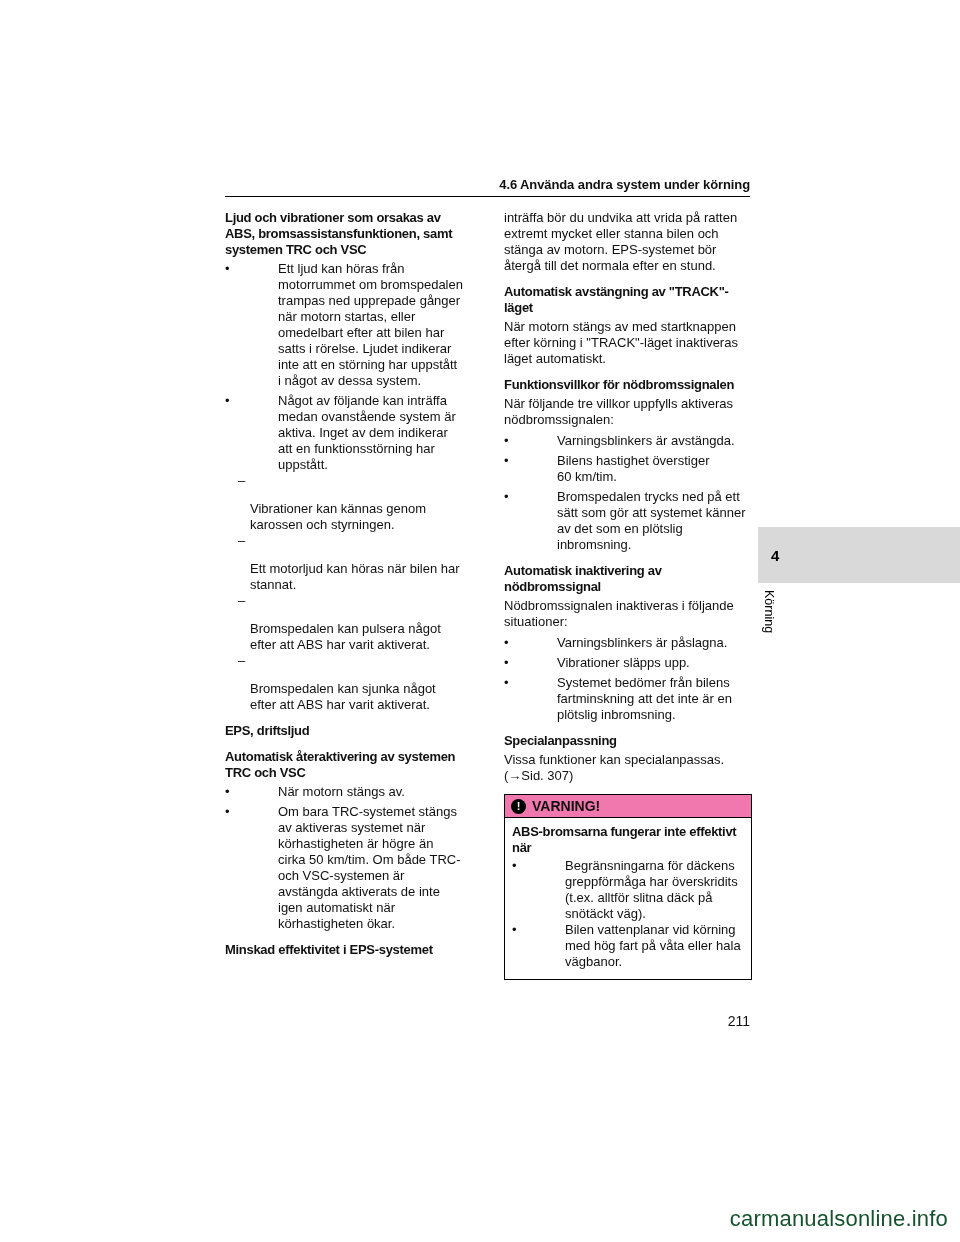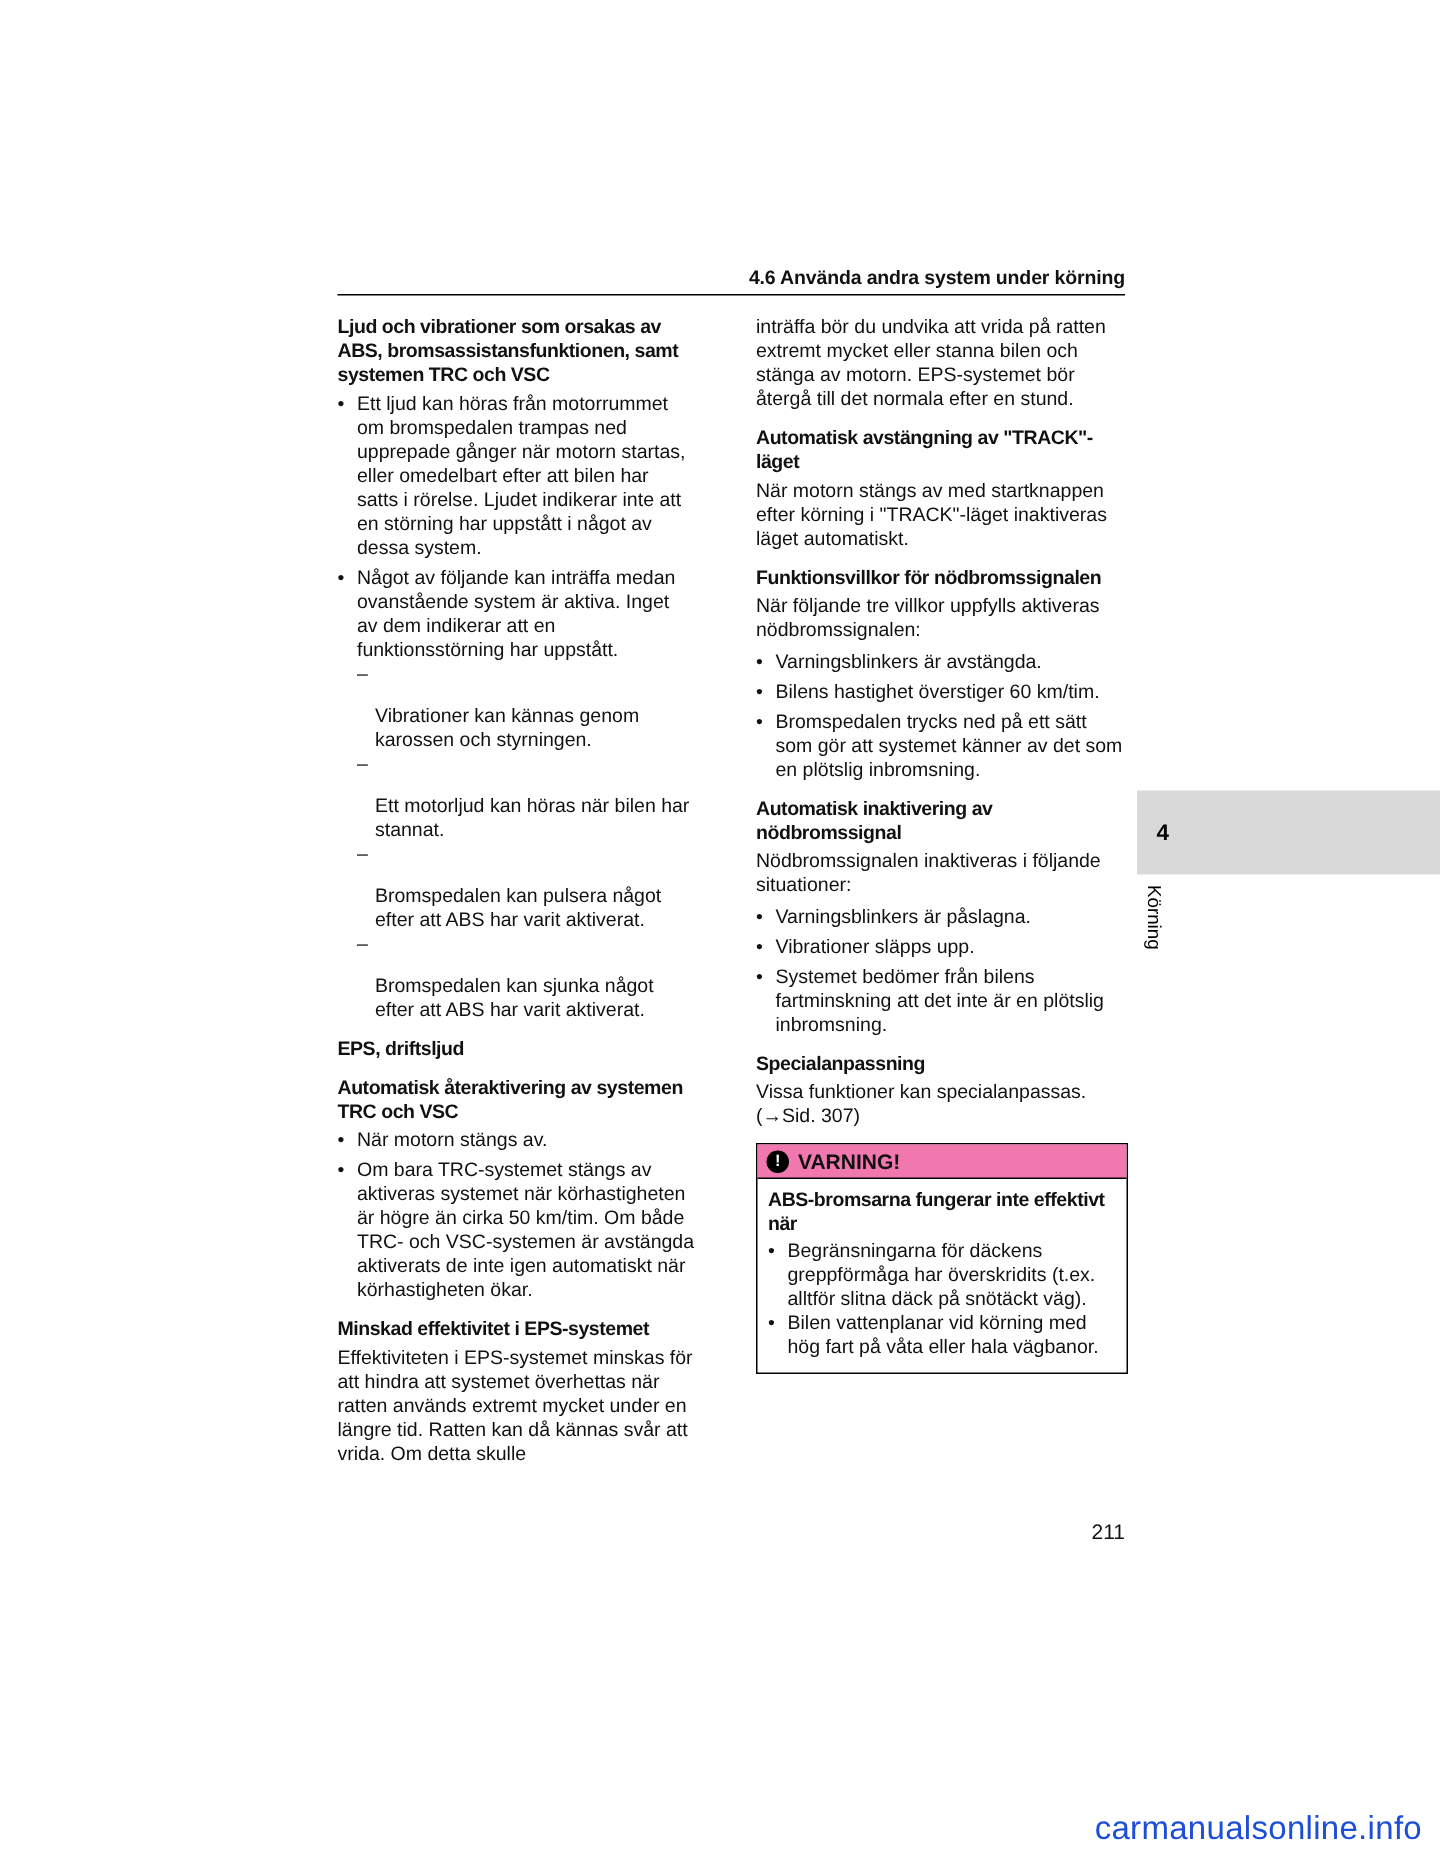--- a/index.html
+++ b/index.html
@@ -30,21 +30,21 @@
   .col.right { left: 504px; width: 248px; }
 
   .blk-heading {
     font-weight: bold; margin: 10px 0 3px 0; letter-spacing: -0.3px;
   }
   .col .blk-heading:first-child { margin-top: 0; }
   .blk-para { margin: 0 0 5px 0; }
   .blk-bullet-wrap { margin: 0 0 4px 0; }
   .blk-bullet { display: flex; }
   .blk-bullet .marker { flex: 0 0 13px; width: 13px; }
-  .blk-bullet .btext { flex: 1; }
+  .blk-bullet .btext { flex: 1; margin-left: 40px; }
   .sub { display: flex; margin-left: 13px; }
   .sub .marker { flex: 0 0 12px; width: 12px; }
   .sub .btext { flex: 1; margin-top: 28px; }
 
   .warning-box {
     border: 1.5px solid #000; margin-top: 10px;
   }
   .warning-header {
     border-bottom: 1.5px solid #000;
     display: flex; align-items: center; gap: 6px;
@@ -72,21 +72,21 @@
     writing-mode: vertical-rl;
     font-size: 12.5px; color: #000;
   }
 
   .page-number {
     position: absolute; top: 1013px; left: 225px; width: 525px;
     text-align: right; font-weight: normal; font-size: 14px;
   }
   .watermark {
     position: absolute; right: 12px; bottom: 10px;
-    color: #1d4ed8; font-size: 22px; letter-spacing: 0.2px;
+    color: #14532d; font-size: 22px; letter-spacing: 0.2px;
   }
 </style>
 </head>
 <body>
 
 <div class="page">
   <div class="running-header">4.6 Använda andra system under körning</div>
   <div class="header-rule"></div>
 
   <div class="col left">
@@ -127,21 +127,20 @@
           <span class="btext">När motorn stängs av.</span>
         </div>
       </div>
       <div class="blk-bullet-wrap">
         <div class="blk-bullet">
           <span class="marker">•</span>
           <span class="btext">Om bara TRC-systemet stängs av aktiveras systemet när körhastigheten är högre än cirka 50&nbsp;km/tim. Om både TRC- och VSC-systemen är avstängda aktiverats de inte igen automatiskt när körhastigheten ökar.</span>
         </div>
       </div>
       <div class="blk-heading">Minskad effektivitet i EPS-systemet</div>
-      <div class="blk-para">Effektiviteten i EPS-systemet minskas för att hindra att systemet överhettas när ratten används extremt mycket under en längre tid. Ratten kan då kännas svår att vrida. Om detta skulle</div>
     </div>
   <div class="col right">
       <div class="blk-para">inträffa bör du undvika att vrida på ratten extremt mycket eller stanna bilen och stänga av motorn. EPS-systemet bör återgå till det normala efter en stund.</div>
       <div class="blk-heading">Automatisk avstängning av "TRACK"-läget</div>
       <div class="blk-para">När motorn stängs av med startknappen efter körning i "TRACK"-läget inaktiveras läget automatiskt.</div>
       <div class="blk-heading">Funktionsvillkor för nödbromssignalen</div>
       <div class="blk-para">När följande tre villkor uppfylls aktiveras nödbromssignalen:</div>
       <div class="blk-bullet-wrap">
         <div class="blk-bullet">
           <span class="marker">•</span>

